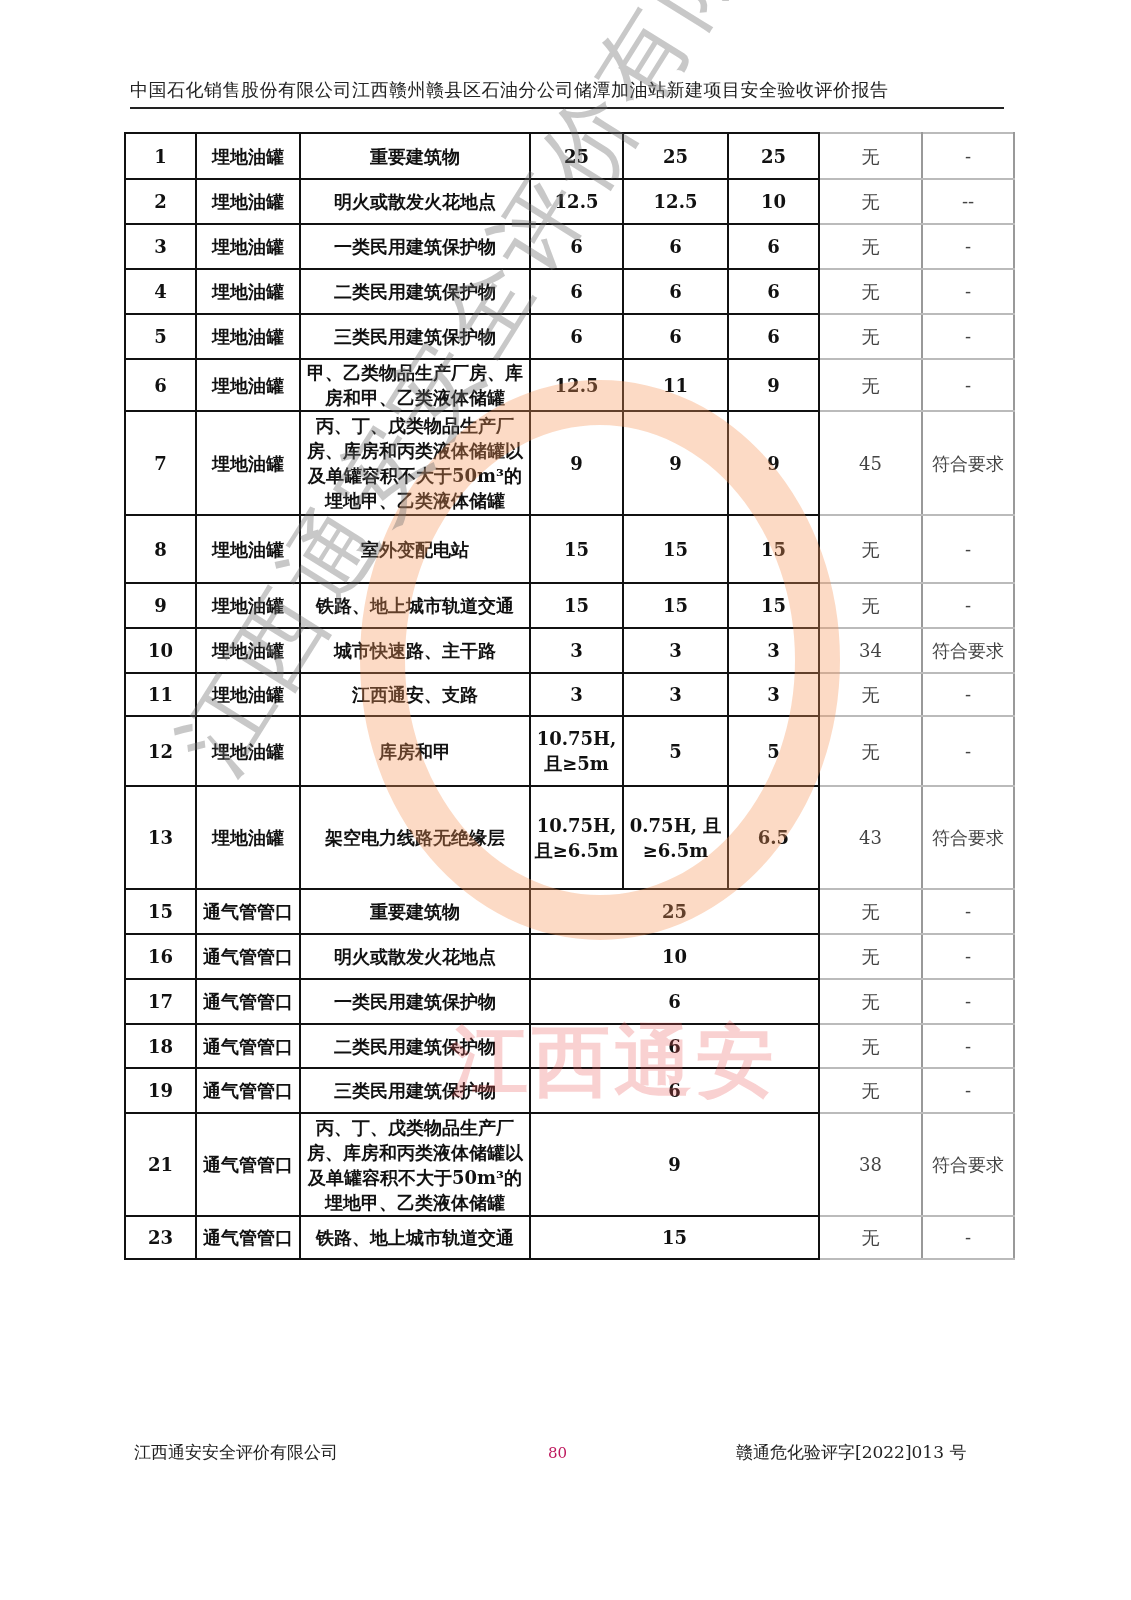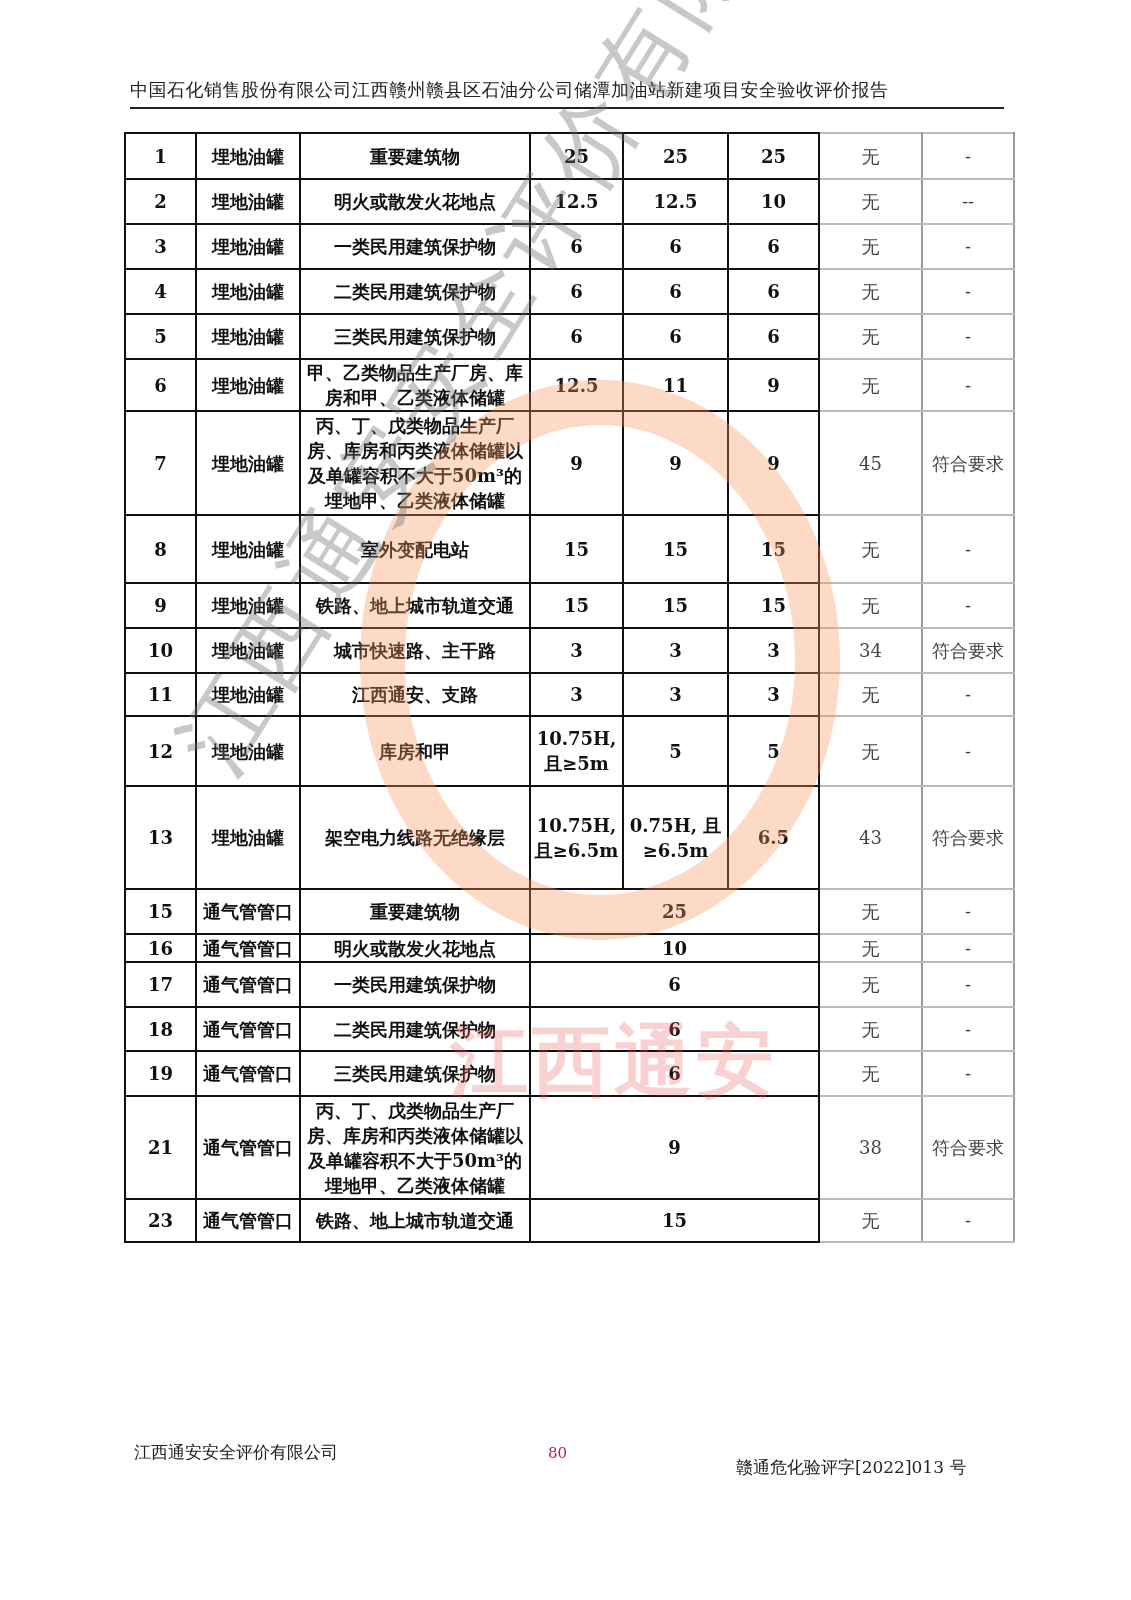--- a/index.html
+++ b/index.html
@@ -13,21 +13,21 @@
             table-layout: fixed; width: 889px; font-size: 18px; z-index: 2; }
   table.t td { border: 2px solid #111; text-align: center; vertical-align: middle;
                padding: 0 1px; line-height: 25px; overflow: hidden; }
   table.t td.soft { border-left-color: #999; border-right-color: #999; border-top-color: #bbb; border-bottom-color: #bbb;
                     color: #444; font-weight: normal; }
   table.t td.bold { font-weight: bold; }
   table.t td.desc { font-size: 18px; line-height: 25px; }
 
   .footer-left { position: absolute; left: 134px; top: 1441px; font-size: 17px; color: #222; }
   .footer-page { position: absolute; left: 548px; top: 1444px; font-size: 15px; color: #be185d; text-align: center; }
-  .footer-right { position: absolute; left: 736px; top: 1441px; font-size: 17px; color: #222; margin-top: 15px; }
+  .footer-right { position: absolute; left: 736px; top: 1441px; font-size: 17px; color: #222; }
 
   .watermark { position: absolute; pointer-events: none; z-index: 3; }
   .wm-circle { left: 360px; top: 380px; width: 480px; height: 560px; border-radius: 50%;
                border: 45px solid rgba(245, 150, 90, 0.35); box-sizing: border-box; }
   .wm-text-cn { left: 450px; top: 1010px; font-size: 78px; color: rgba(235, 90, 90, 0.28);
                 font-family: "DejaVu Sans", sans-serif; font-weight: bold; letter-spacing: 4px; }
   .wm-diag { left: 150px; top: 730px; font-size: 92px; color: rgba(110, 110, 110, 0.38);
              font-family: "DejaVu Sans", sans-serif; transform: rotate(-58deg); transform-origin: left top;
              white-space: nowrap; letter-spacing: 6px; }
 </style>
@@ -182,21 +182,21 @@
     </tr>
 
     <tr style="height:45px">
       <td class="bold">15</td>
       <td class="bold">通气管管口</td>
       <td class="bold desc">重要建筑物</td>
       <td class="bold" colspan="3">25</td>
       <td class="soft">无</td>
       <td class="soft">-</td>
     </tr>
-    <tr style="height:28px">
+    <tr style="height:45px">
       <td class="bold">16</td>
       <td class="bold">通气管管口</td>
       <td class="bold desc">明火或散发火花地点</td>
       <td class="bold" colspan="3">10</td>
       <td class="soft">无</td>
       <td class="soft">-</td>
     </tr>
     <tr style="height:45px">
       <td class="bold">17</td>
       <td class="bold">通气管管口</td>

